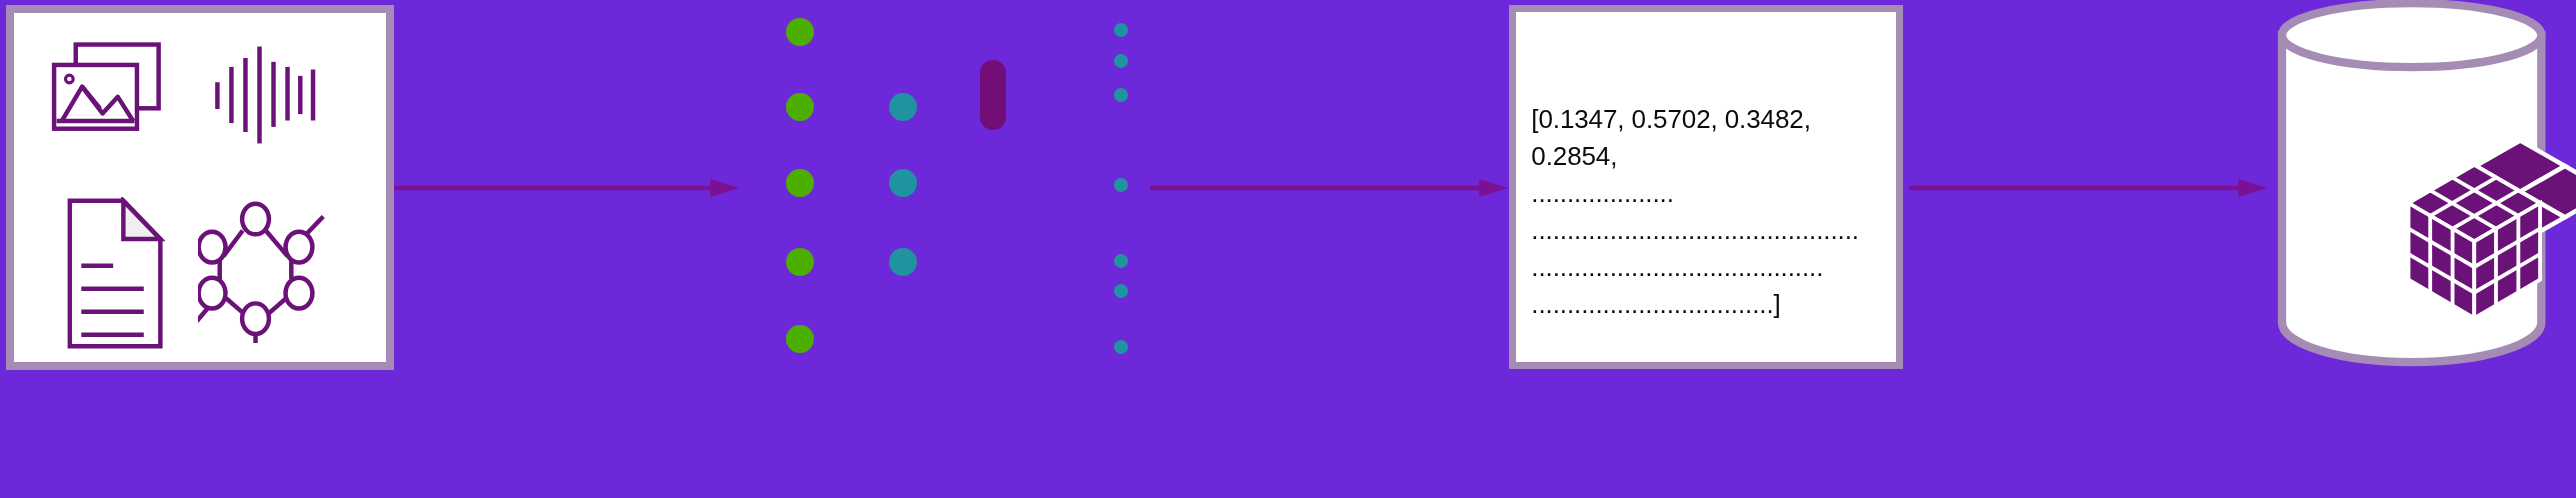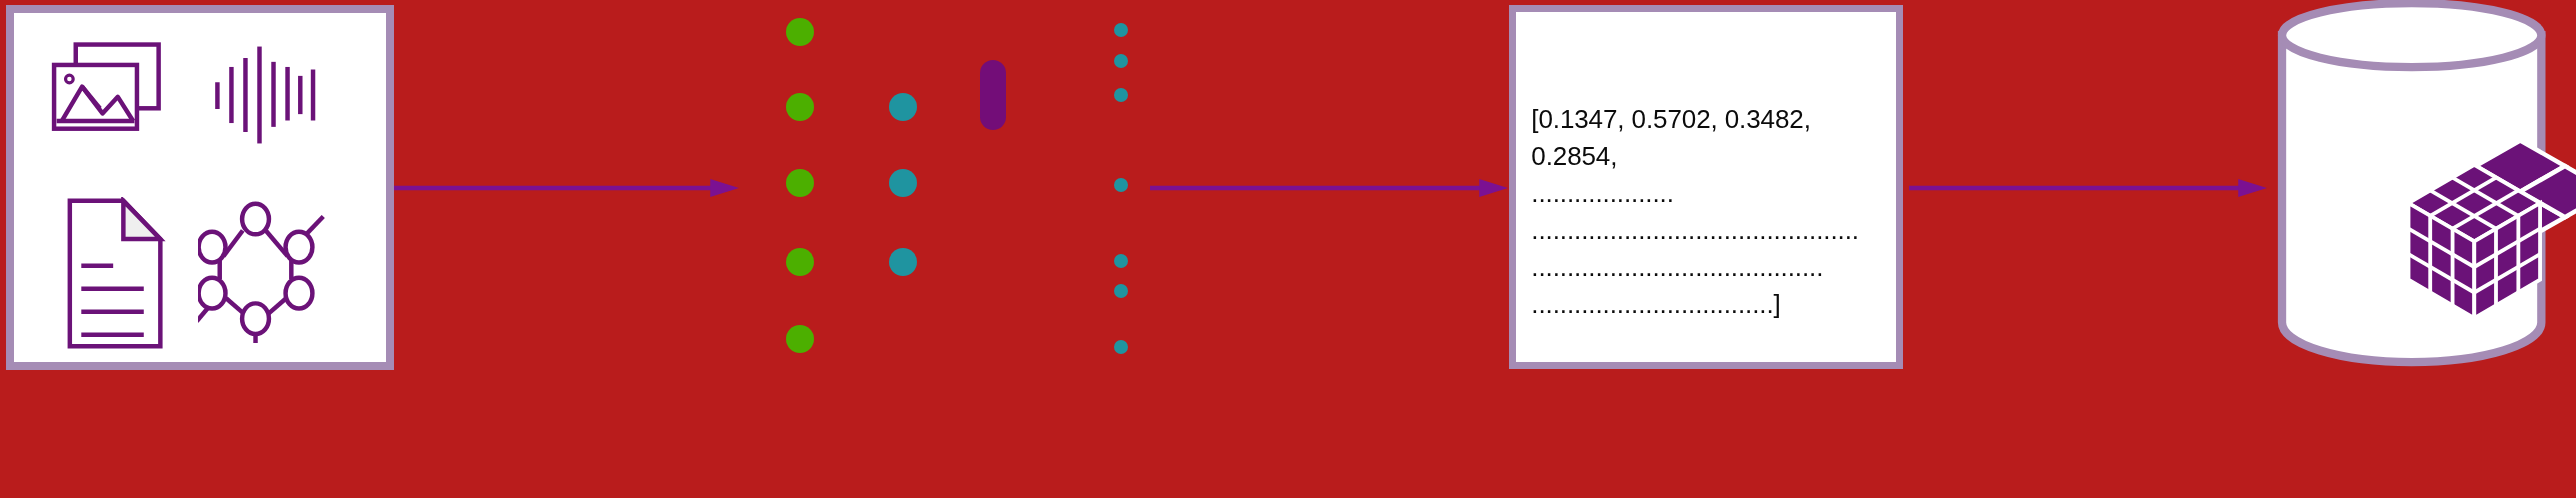--- a/index.html
+++ b/index.html
@@ -7,21 +7,21 @@
     padding: 0;
     background: #000000;
   }
   body {
     font-family: "Liberation Sans", sans-serif;
   }
   #stage {
     position: relative;
     width: 2576px;
     height: 498px;
-    background: #b91c1c;
+    background: #6d28d9;
     overflow: hidden;
   }
 
   
   .panel {
     position: absolute;
     background: #ffffff;
     box-sizing: border-box;
   }
 

